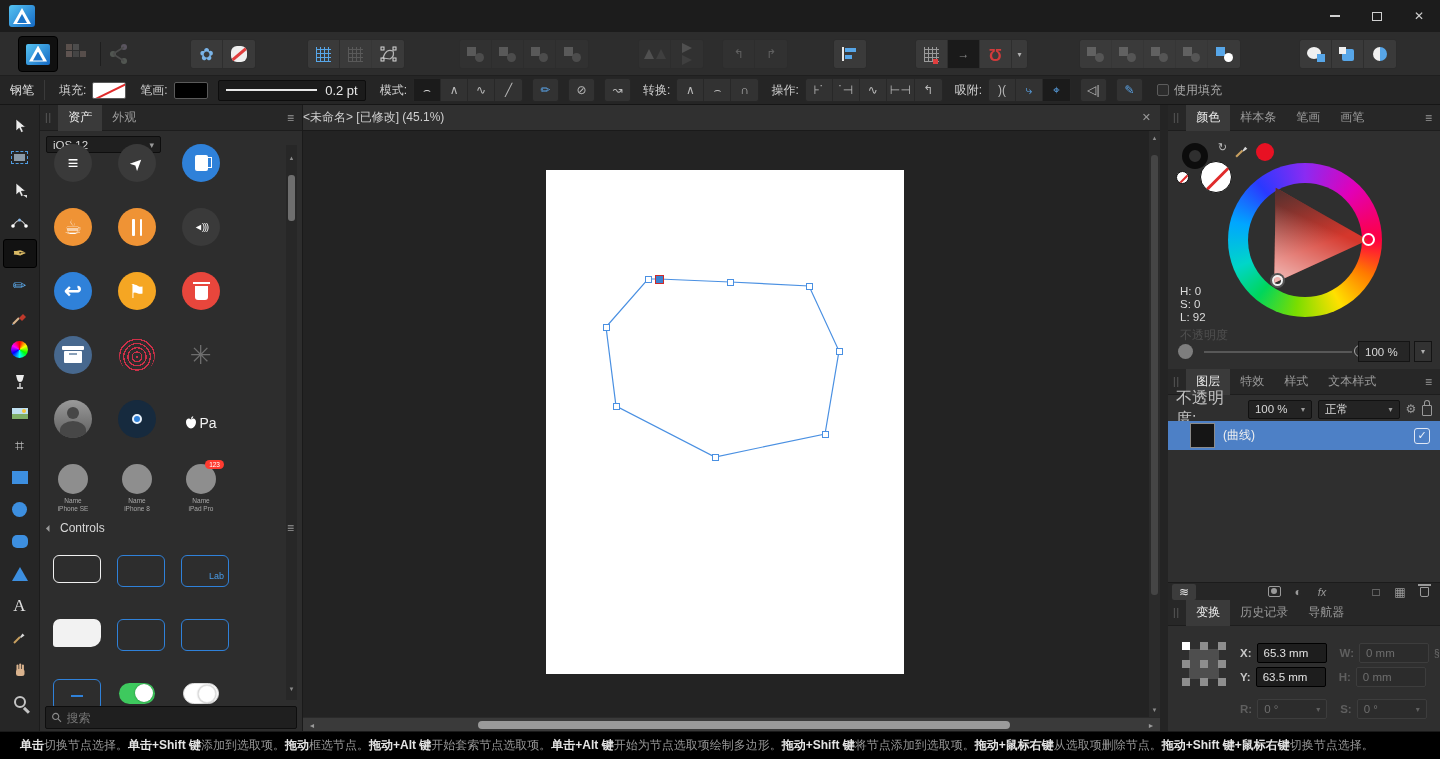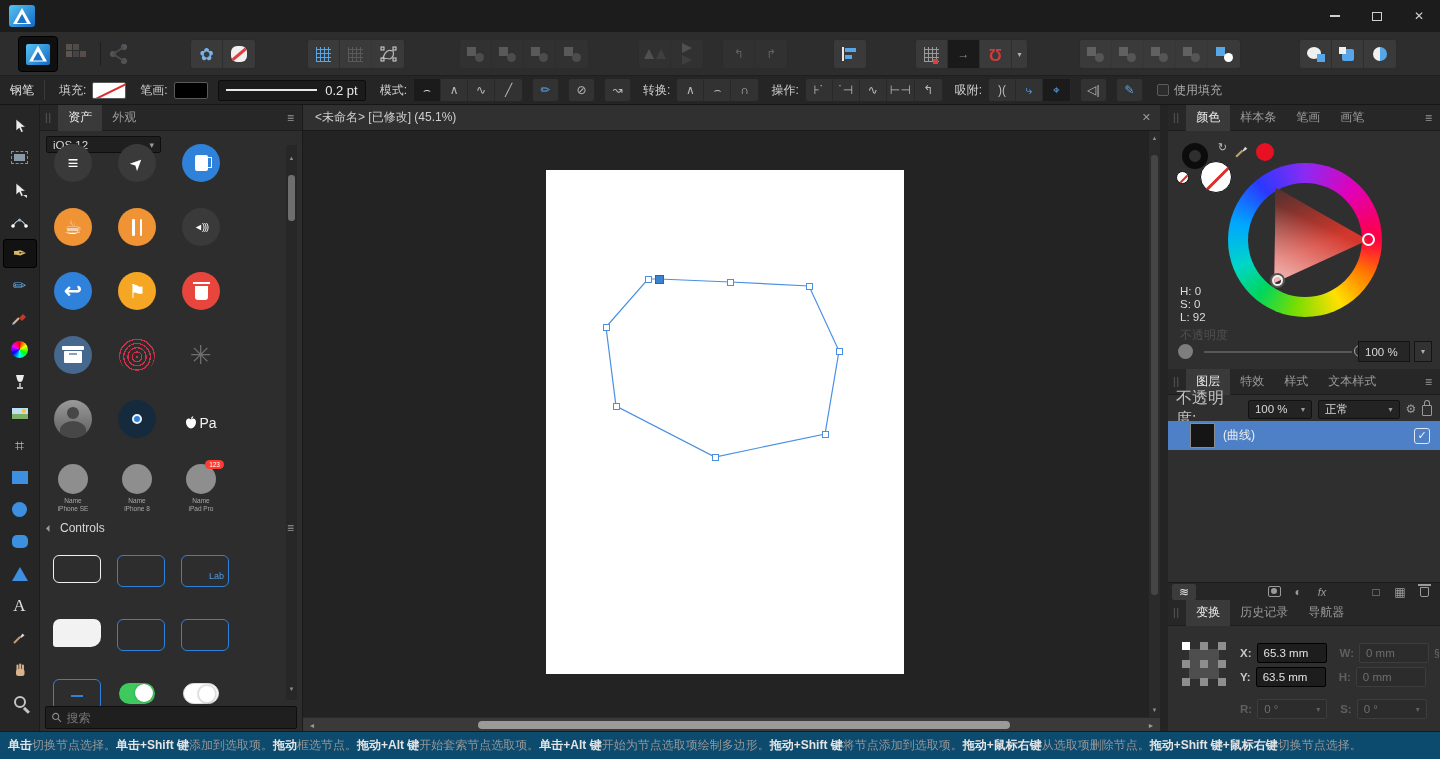--- a/index.html
+++ b/index.html
@@ -131,21 +131,21 @@
 .t-white{background:#fff;border:1px solid #ddd}.t-white .knob{right:2px;border:1px solid #e2e2e2}
 .searchbar{position:absolute;left:5px;top:601px;width:252px;height:23px;background:#1f1f1f;border:1px solid #0e0e0e;border-radius:2px;display:flex;align-items:center;padding:0 6px;gap:5px}
 .searchbar .sic{color:#8a8a8a;font-size:13px;transform:rotate(-45deg)}
 .searchbar input{background:transparent;border:none;outline:none;color:#cfcfcf;font-size:12px;width:200px;font-family:inherit}
 .vsb{position:absolute;width:11px;background:#272727}
 .vsb .ar{position:absolute;left:0;width:11px;height:10px;display:flex;align-items:center;justify-content:center;font-size:6px;color:#8a8a8a}
 .vsb .thumb{position:absolute;left:2px;width:7px;border-radius:3px;background:#6e6e6e}
 
 .canvasreg{position:absolute;left:303px;top:105px;width:857px;height:626px}
 .doctabbar{position:absolute;left:0;top:0;right:0;height:26px;background:#303030;border-bottom:1px solid #1a1a1a;display:flex;align-items:center}
-.doctabbar .title{margin-left:12px;color:#cfcfcf}
+.doctabbar .title{color:#cfcfcf}
 .doctabbar .x{margin-left:auto;margin-right:9px;color:#9a9a9a;font-size:11px}
 .viewport{position:absolute;left:0;top:26px;width:857px;height:586px;background:#232323;overflow:hidden}
 .page{position:absolute;background:#fff}
 .nodes-layer{position:absolute;left:0;top:0;right:0;bottom:0}
 .node{position:absolute;width:7px;height:7px;background:#fff;border:1px solid #4a90e2}
 .node.sel{width:9px;height:9px;background:#3b82d0;border:1.5px solid #cf2929;margin:-1px 0 0 -1px}
 .hscroll{position:absolute;left:0;bottom:0;width:857px;height:14px;background:#3a3a3a;border-top:1px solid #2a2a2a}
 .hscroll .thumb{position:absolute;left:175px;top:3px;width:532px;height:8px;border-radius:4px;background:#9a9a9a}
 .hscroll .ar{position:absolute;top:0;width:14px;height:14px;display:flex;align-items:center;justify-content:center;font-size:7px;color:#9a9a9a}
 .cvsb{position:absolute;right:0;top:0;width:11px;height:586px;background:#2b2b2b}
@@ -193,21 +193,21 @@
 .anchor i{position:absolute;width:8px;height:8px;background:#8e8e8e}
 .anchor i.on{background:#fff}
 .tflabel{color:#c8c8c8;font-size:11.5px;font-weight:bold}
 .tflabel.dis{color:#5f5f5f}
 .tfin{height:20px;background:#1d1d1d;border:1px solid #000;border-radius:2px;color:#e2e2e2;font-size:11.5px;padding:0 6px;font-family:inherit;width:70px}
 .tfin.dis{background:#2c2c2c;border-color:#3d3d3d;color:#6e6e6e}
 .tfcombo{height:20px;background:#2c2c2c;border:1px solid #3d3d3d;border-radius:2px;color:#6e6e6e;font-size:11.5px;display:flex;align-items:center;padding:0 6px;width:70px}
 .tfcombo .dd{margin-left:auto;font-size:8px;color:#5f5f5f}
 .linkic{color:#6e6e6e;font-size:10px}
 
-.statusbar{position:absolute;left:0;top:731px;width:1440px;height:28px;background:#0c4a6e;border-top:1px solid #1a1a1a;display:flex;align-items:center;padding-left:8px;white-space:nowrap;overflow:hidden}
+.statusbar{position:absolute;left:0;top:731px;width:1440px;height:28px;background:#000000;border-top:1px solid #1a1a1a;display:flex;align-items:center;padding-left:20px;white-space:nowrap;overflow:hidden}
 .statusbar b{color:#e4e4e4;font-weight:bold}
 .statusbar span{color:#969696}
 </style>
 </head>
 <body>
 
 <div class="titlebar">
   <div class="applogo">
       <div class="tri"></div>
       <div class="tri2"></div>

